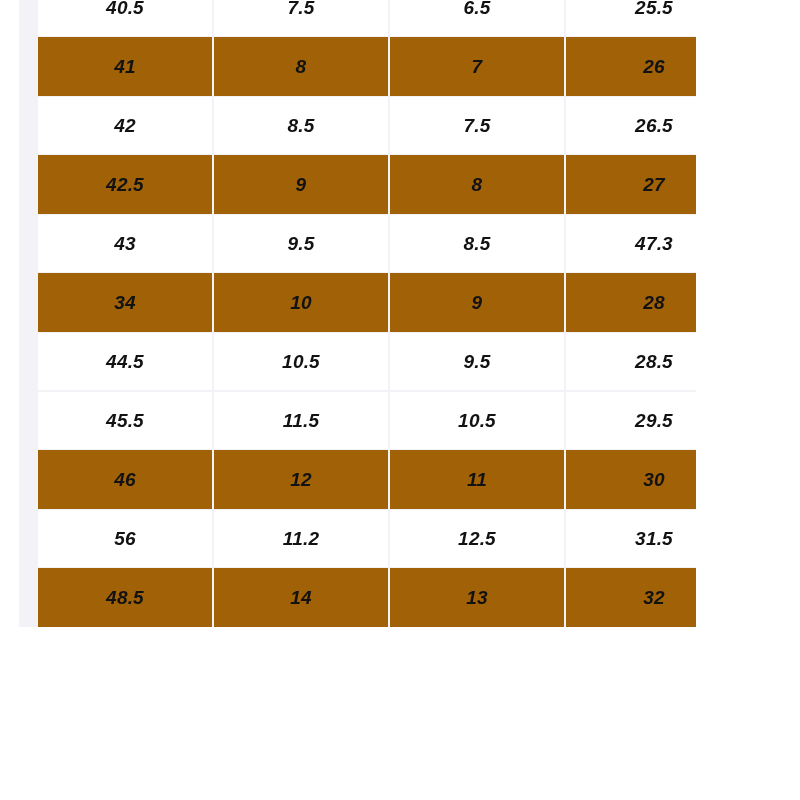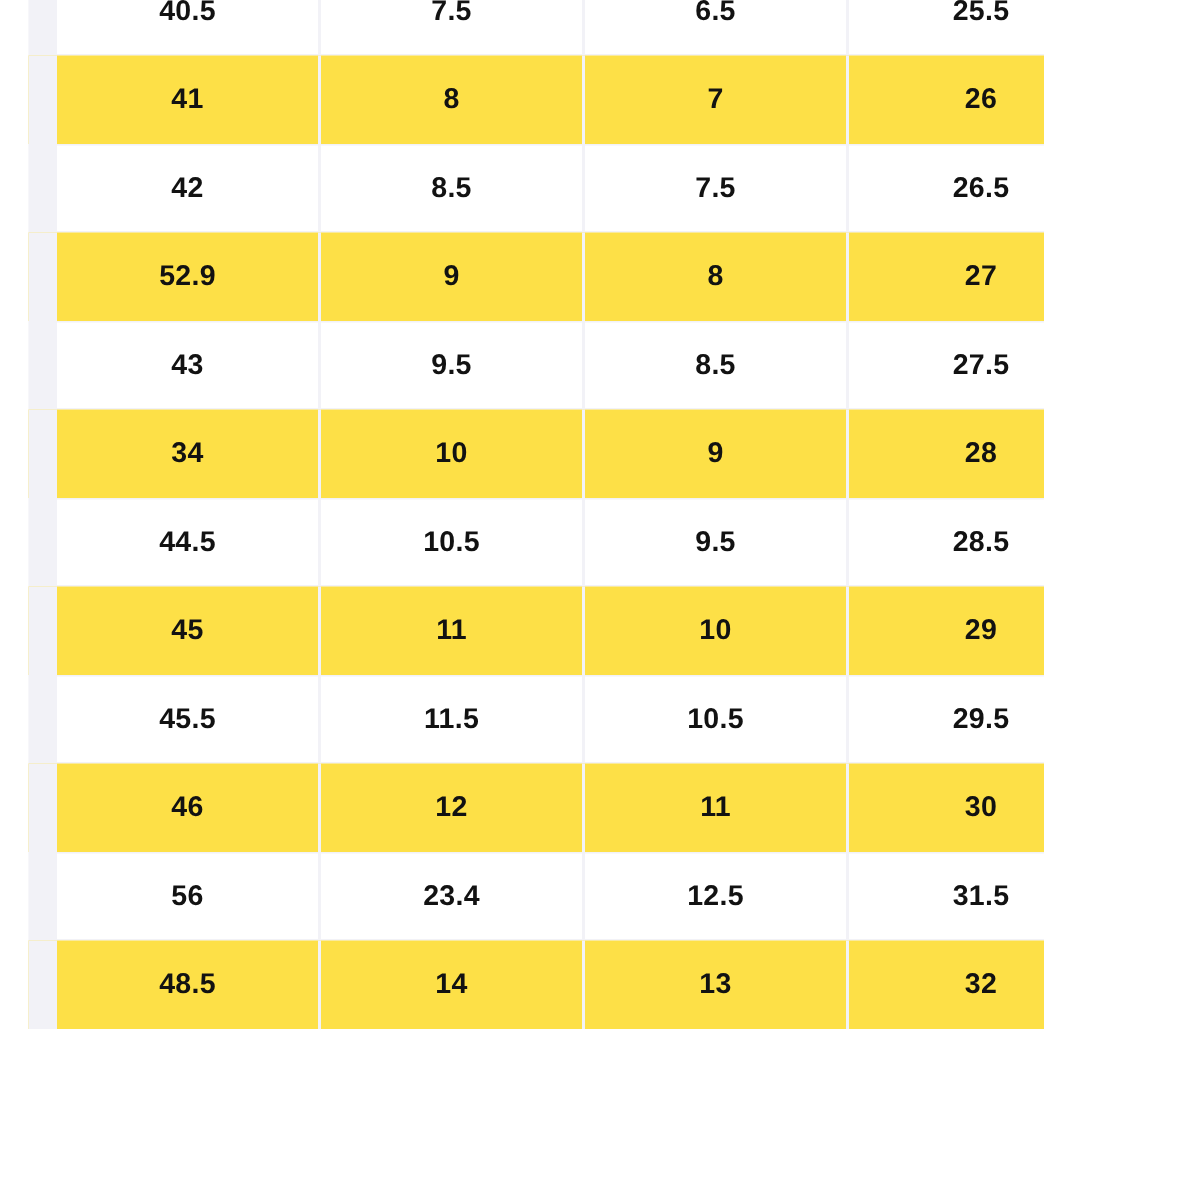--- a/index.html
+++ b/index.html
@@ -12,20 +12,21 @@
     background: #ffffff;
     font-family: "Liberation Sans", sans-serif;
   }
 
   #viewport {
     position: relative;
     width: 696px;
     height: 800px;
     background: #ffffff;
     overflow: hidden;
+    font-style: italic;
   }
 
   
   .table-panel {
     position: absolute;
     left: 19px;
     top: -22px;                 
     width: 704px;
     background: #f2f2f7;
     padding: 0;
@@ -68,21 +69,21 @@
     border-left: 19px solid #f2f2f7;
     width: 195px;
   }
   .size-table tr.row-odd td:last-child {
     border-right: 19px solid #f2f2f7;
     width: 195px;
   }
 
   
   .size-table tr.row-even td {
-    background: #fde047;
+    background: #a16207;
     border-right: 2px solid #f2f2f7;
   }
   .size-table tr.row-even td:first-child {
     border-left: 19px solid #f2f2f7;
     width: 195px;
   }
   .size-table tr.row-even td:last-child {
     border-right: 19px solid #f2f2f7;
     width: 195px;
   }
@@ -106,64 +107,58 @@
             <td>7</td>
             <td>26</td>
           </tr>
           <tr class="row-odd">
             <td>42</td>
             <td>8.5</td>
             <td>7.5</td>
             <td>26.5</td>
           </tr>
           <tr class="row-even">
-            <td>52.9</td>
+            <td>42.5</td>
             <td>9</td>
             <td>8</td>
             <td>27</td>
           </tr>
           <tr class="row-odd">
             <td>43</td>
             <td>9.5</td>
             <td>8.5</td>
-            <td>27.5</td>
+            <td>47.3</td>
           </tr>
           <tr class="row-even">
             <td>34</td>
             <td>10</td>
             <td>9</td>
             <td>28</td>
           </tr>
           <tr class="row-odd">
             <td>44.5</td>
             <td>10.5</td>
             <td>9.5</td>
             <td>28.5</td>
-          </tr>
-          <tr class="row-even">
-            <td>45</td>
-            <td>11</td>
-            <td>10</td>
-            <td>29</td>
           </tr>
           <tr class="row-odd">
             <td>45.5</td>
             <td>11.5</td>
             <td>10.5</td>
             <td>29.5</td>
           </tr>
           <tr class="row-even">
             <td>46</td>
             <td>12</td>
             <td>11</td>
             <td>30</td>
           </tr>
           <tr class="row-odd">
             <td>56</td>
-            <td>23.4</td>
+            <td>11.2</td>
             <td>12.5</td>
             <td>31.5</td>
           </tr>
           <tr class="row-even">
             <td>48.5</td>
             <td>14</td>
             <td>13</td>
             <td>32</td>
           </tr>
         </tbody>

